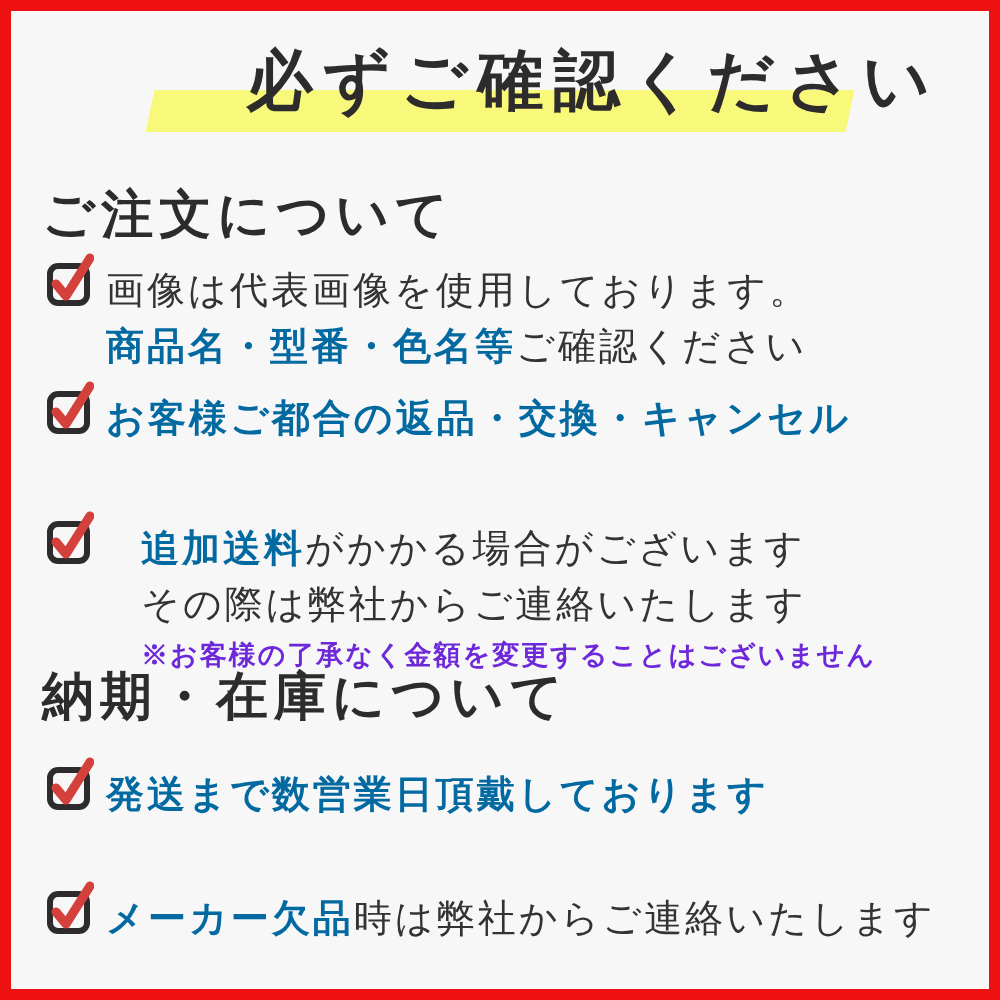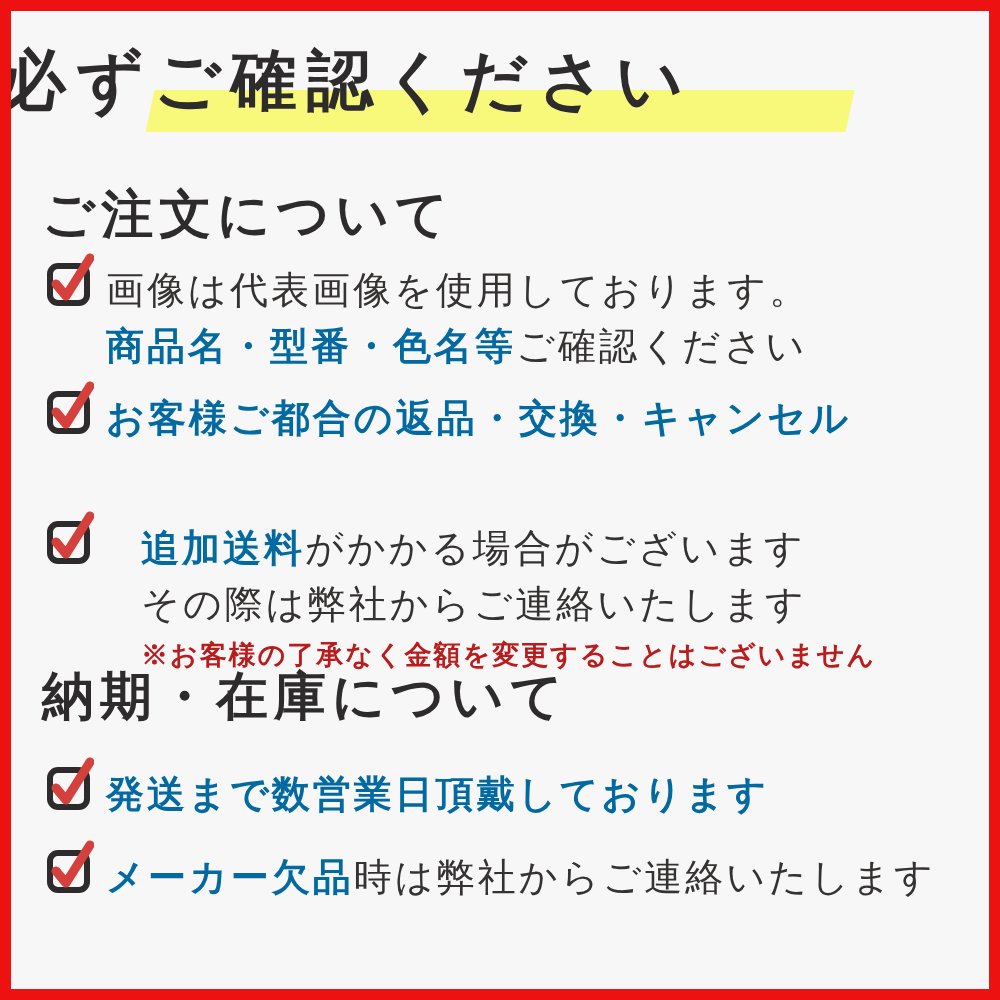--- a/index.html
+++ b/index.html
@@ -12,21 +12,21 @@
   .frame{
     position:absolute;inset:0;
     border:11px solid #ee1111;
     box-sizing:border-box;
     pointer-events:none;
     z-index:5;
   }
   
   .title-wrap{
     position:absolute;top:34px;left:0;width:940px;
-    text-align:left;
+    text-align:right;
   }
   .title-hl{
     position:absolute;
     left:150px;top:56px;
     width:700px;height:42px;
     background:#f8f87a;
     transform:skewX(-12deg);
     z-index:0;
   }
   .title-text{
@@ -50,21 +50,21 @@
   .sec-heading.h2{top:666px;}
   
   .item{
     position:absolute;left:46px;
     display:flex;align-items:flex-start;
   }
   .item.i1{top:258px;}
   .item.i2{top:386px;text-align:right;}
   .item.i3{top:516px;gap:35px;}
   .item.i4{top:762px;}
-  .item.i5{top:845px;justify-content:flex-end;}
+  .item.i5{top:886px;justify-content:flex-end;}
   .cb{
     flex:none;width:48px;height:54px;
     margin-right:4px;margin-top:-6px;
     display:block;
   }
   .txt{min-width:0;}
   .ln{
     margin:8px;
     font-size:38px;
     line-height:48px;
@@ -74,21 +74,21 @@
     white-space:nowrap;
   }
   .seg-red{color:#0369a1;font-weight:700;}
   .seg-dark{color:#353232;}
   .ln.note{
     font-size:27px;
     line-height:38px;
     margin-top:8px;
     letter-spacing:2px;
     font-weight:700;
-    color:#b91c1c;
+    color:#6d28d9;
   }
 </style>
 </head>
 <body>
 
 <div class="frame"></div>
 
 <div class="title-wrap">
   <span class="title-hl"></span>
   <h1 class="title-text">必ずご確認ください</h1>

